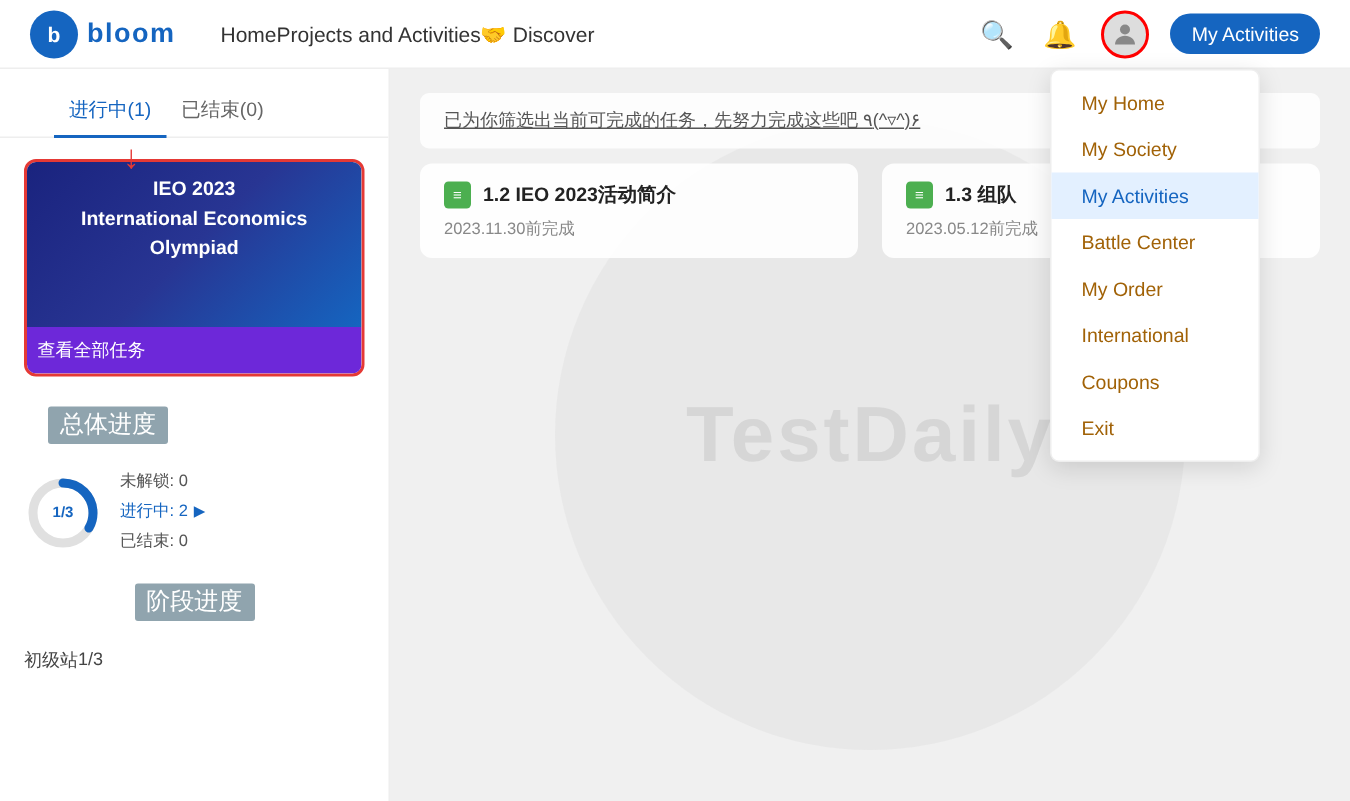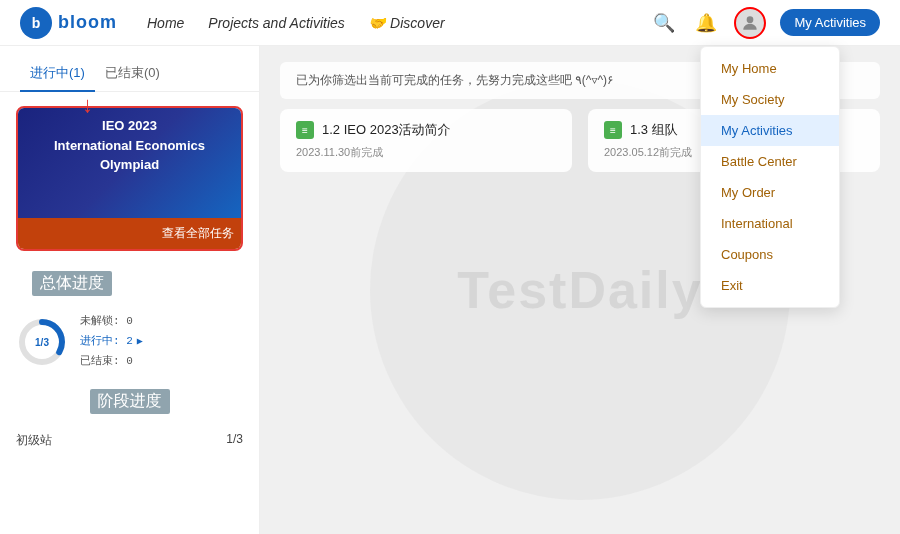--- a/index.html
+++ b/index.html
@@ -35,23 +35,21 @@
       font-size: 14px;
     }
     .logo-text {
       color: #1565c0;
       font-weight: bold;
       font-size: 18px;
       letter-spacing: 1px;
     }
     .nav {
       display: flex;
-      gap: 24px;
       flex: 1;
-      font-style: italic;
     }
     .nav-item {
       color: #333;
       font-size: 14px;
       cursor: pointer;
       text-decoration: none;
     }
     .header-right {
       display: flex;
       align-items: center;
@@ -130,21 +128,21 @@
       background: #fff;
       border-right: 1px solid #eee;
       padding: 0;
       flex-shrink: 0;
       overflow: hidden;
     }
 
     
     .tabs {
       display: flex;
-      padding: 0 20px;
+      padding: 0 36px;
       border-bottom: 1px solid #eee;
       margin-top: 8px;
     }
     .tab {
       padding: 10px 10px 8px;
       font-size: 13px;
       color: #666;
       cursor: pointer;
       border-bottom: 2px solid transparent;
       margin-bottom: -1px;
@@ -171,23 +169,23 @@
       position: relative;
       min-height: 110px;
     }
     .card-title {
       color: white;
       font-size: 13px;
       font-weight: bold;
       line-height: 1.5;
     }
     .card-action {
-      background: #c2410c;
+      background: #6d28d9;
       color: white;
-      text-align: right;
+      text-align: left;
       padding: 7px;
       font-size: 12px;
       cursor: pointer;
     }
 
     
     .section-label {
       margin: 10px 16px 6px;
       font-size: 16px;
       color: #fff;
@@ -225,37 +223,35 @@
     }
     .progress-stats {
       font-size: 11px;
       color: #555;
       line-height: 1.8;
     }
     .stat-row {
       display: flex;
       align-items: center;
       gap: 4px;
-      font-family: Liberation Mono, monospace;
     }
     .stat-row.in-progress {
       color: #1565c0;
     }
     .chevron-icon {
       font-size: 10px;
       color: #1565c0;
     }
 
     .phase-section {
       margin: 0 16px;
       padding: 6px 0;
     }
     .phase-row {
       display: flex;
-      justify-content: space-between;
       font-size: 12px;
       color: #444;
       padding: 4px 0;
     }
 
     
     .content {
       flex: 1;
       background: #f0f0f0;
       position: relative;
@@ -294,20 +290,21 @@
     
     .task-bar {
       position: relative;
       z-index: 2;
       background: rgba(255,255,255,0.85);
       margin: 16px 20px 10px;
       border-radius: 6px;
       padding: 10px 16px;
       font-size: 12px;
       color: #555;
+      text-decoration: underline;
     }
 
     
     .tasks-row {
       display: flex;
       gap: 16px;
       margin: 0 20px;
       position: relative;
       z-index: 2;
     }
@@ -332,21 +329,21 @@
       display: flex;
       align-items: center;
       justify-content: center;
       color: white;
       font-size: 10px;
       flex-shrink: 0;
     }
     .task-title {
       font-size: 13px;
       color: #222;
-      font-weight: 400;
+      font-weight: 700;
     }
     .task-date {
       font-size: 11px;
       color: #888;
     }
   </style>
 </head>
 <body>
 
 <div class="header">

